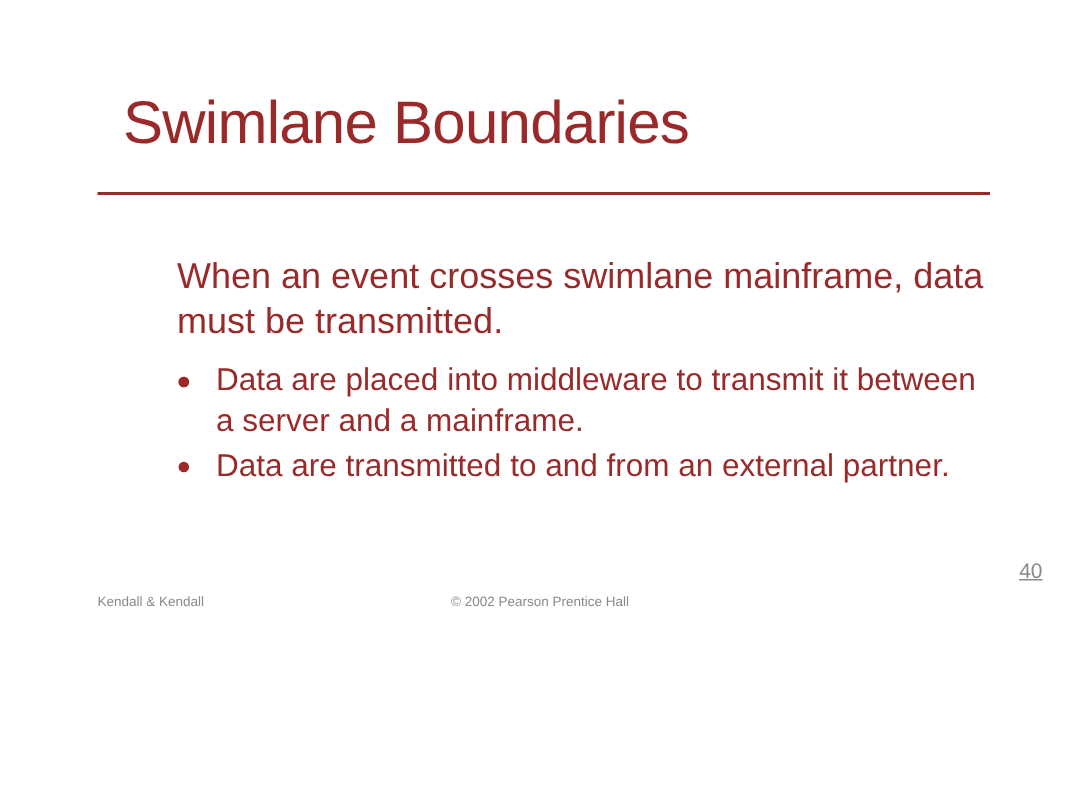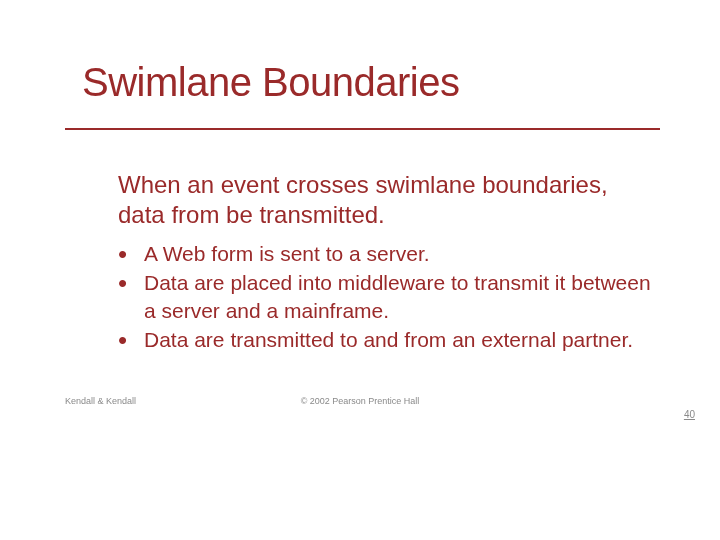--- a/index.html
+++ b/index.html
@@ -78,40 +78,39 @@
     left: 0;
     right: 0;
     bottom: 18px;
     text-align: center;
     font-size: 9px;
     color: #8a8a8a;
   }
   .footer-right {
     position: absolute;
     right: 25px;
-    bottom: 4px;
-    font-size: 10px;
+    bottom: 36px;
+    font-size: 14px;
     color: #8a8a8a;
     text-decoration: underline;
   }
 </style>
 </head>
 <body>
 
 <div class="slide">
 
   <div class="title">Swimlane Boundaries</div>
   <div class="title-rule"></div>
 
   <div class="body">
-    <div class="lead">When an event crosses swimlane boundaries, data from be transmitted.</div>
+    <div class="lead">When an event crosses swimlane mainframe, data must be transmitted.</div>
     <div class="bullets">
       <div class="bullet">
         <span class="dot">•</span>
-        <span>A Web form is sent to a server.</span>
       </div>
       <div class="bullet">
         <span class="dot">•</span>
         <span>Data are placed into middleware to transmit it between a server and a mainframe.</span>
       </div>
       <div class="bullet">
         <span class="dot">•</span>
         <span>Data are transmitted to and from an external partner.</span>
       </div>
     </div>

